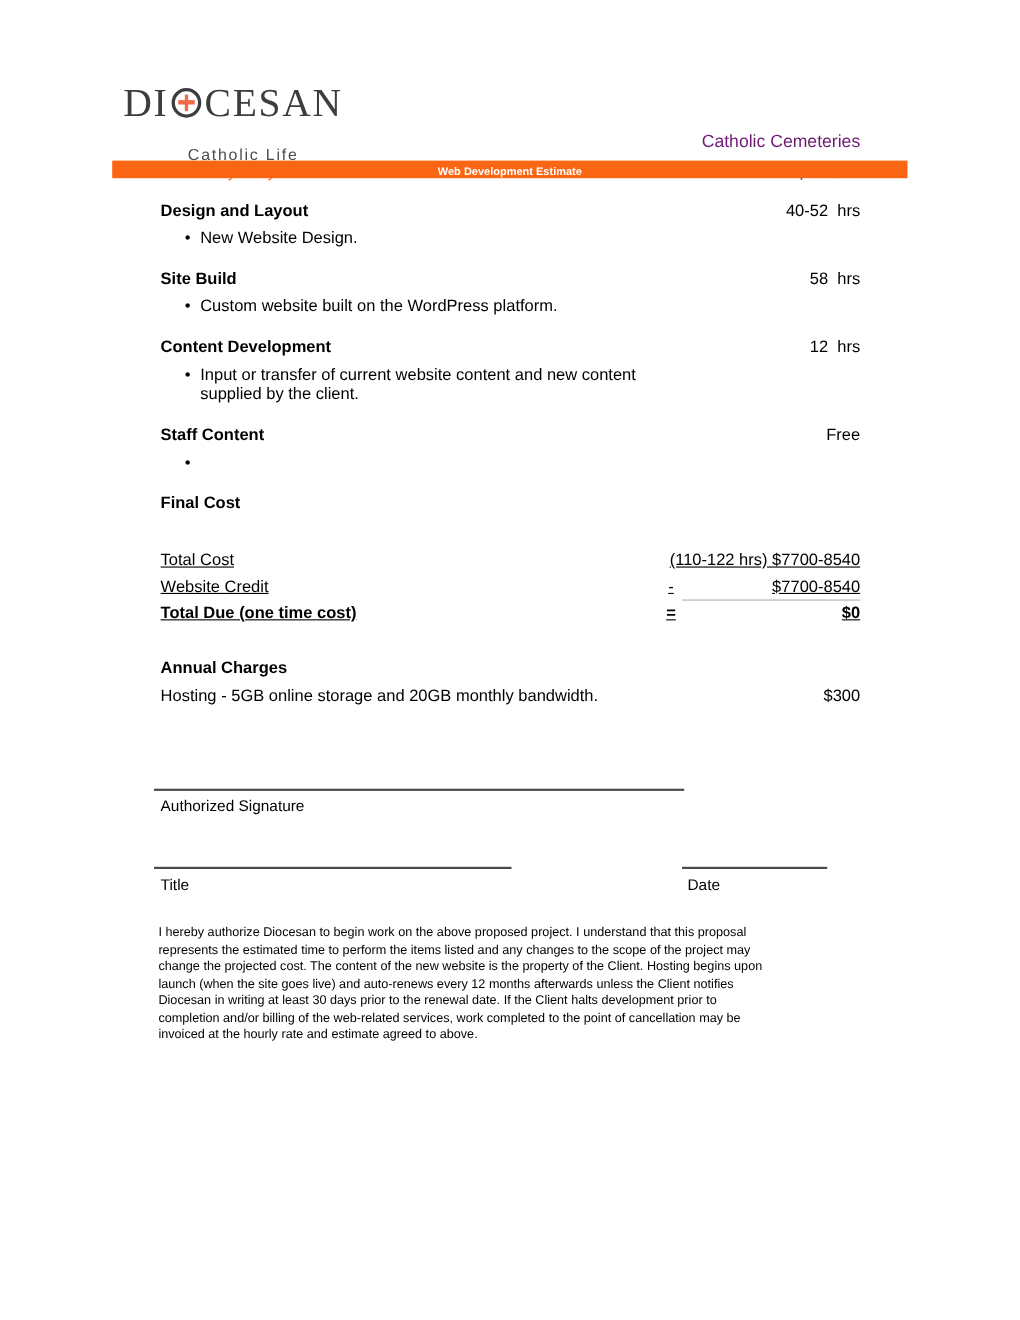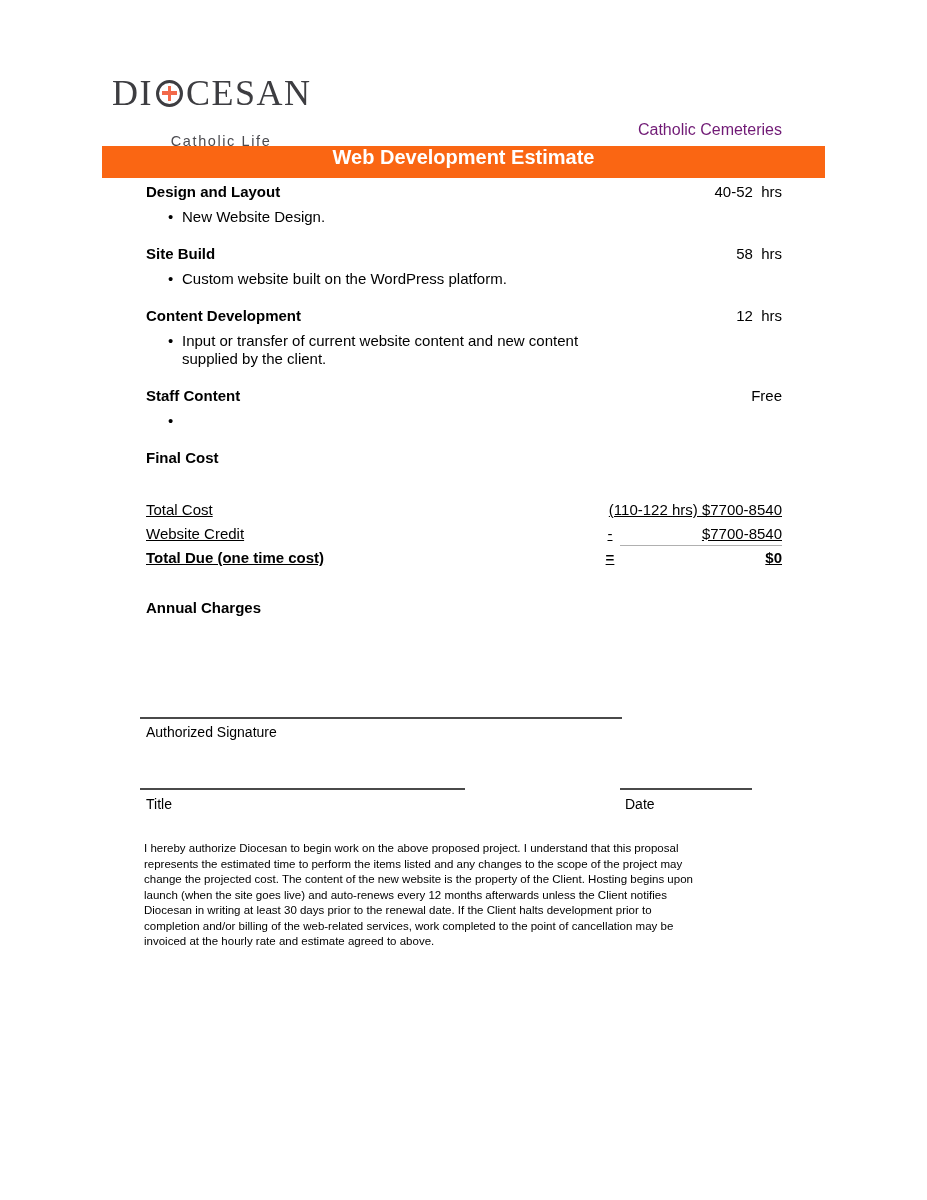--- a/index.html
+++ b/index.html
@@ -13,21 +13,21 @@
   .logo-o { width:27px; height:27px; border:3px solid #3D3D41; border-radius:50%; position:relative; display:inline-block; margin:0 3px; flex:none; }
   .logo-o .ph { position:absolute; left:3px; right:3px; top:50%; margin-top:-1.75px; height:3.5px; background:#F2694A; }
   .logo-o .pv { position:absolute; top:3px; bottom:3px; left:50%; margin-left:-1.75px; width:3.5px; background:#F2694A; }
   .logo-tagline { font-size:14.5px; letter-spacing:1.6px; color:#4B4B50; margin-top:3px; white-space:pre; padding-left:25px; }
   .logo-tagline .accent { color:#F2694A; }
 
   
   .client { position:absolute; right:145px; top:81px; text-align:right; font-size:16px; line-height:26px; color:#701a75;margin-top:36px; }
 
   
-  .banner { position:absolute; left:102px; top:146px; width:723px; height:32px; background:#FA6613; color:#fff; font-weight:700; font-size:20px; display:flex; align-items:flex-start; justify-content:center; }
+  .banner { position:absolute; left:102px; top:146px; width:723px; height:16px; background:#FA6613; color:#fff; font-weight:700; font-size:10px; display:flex; align-items:flex-end; justify-content:center; }
 
   
   .content { position:absolute; left:146px; top:183px; width:636px; }
   .item { margin-bottom:19px; }
   .item-head { display:flex; justify-content:space-between; font-weight:700; line-height:18px; }
   .hours { font-weight:400; white-space:pre; }
   .bullet { display:flex; margin:7px 0 0 22px; line-height:18px; }
   .bullet .dot { width:14px; flex:none; }
   .bullet .txt { white-space:pre-line; }
 
@@ -146,20 +146,24 @@
       </div>
       <div class="cost-row bold">
         <span class="cost-label">Total Due (one time cost)</span>
         <span class="cost-op">=</span>
         <span class="cost-amount">$0</span>
       </div>
     </div>
 
     <div class="annual">
       <div class="annual-head">Annual Charges</div>
+      <div class="annual-row">
+        <span>Hosting - 5GB online storage and 20GB monthly bandwidth.</span>
+        <span>$300</span>
+      </div>
     </div>
 
   </div>
 
   <div class="sig-line sig-line-auth"></div>
   <div class="sig-label lbl-auth">Authorized Signature</div>
 
   <div class="sig-line sig-line-title"></div>
   <div class="sig-label lbl-title">Title</div>
 

